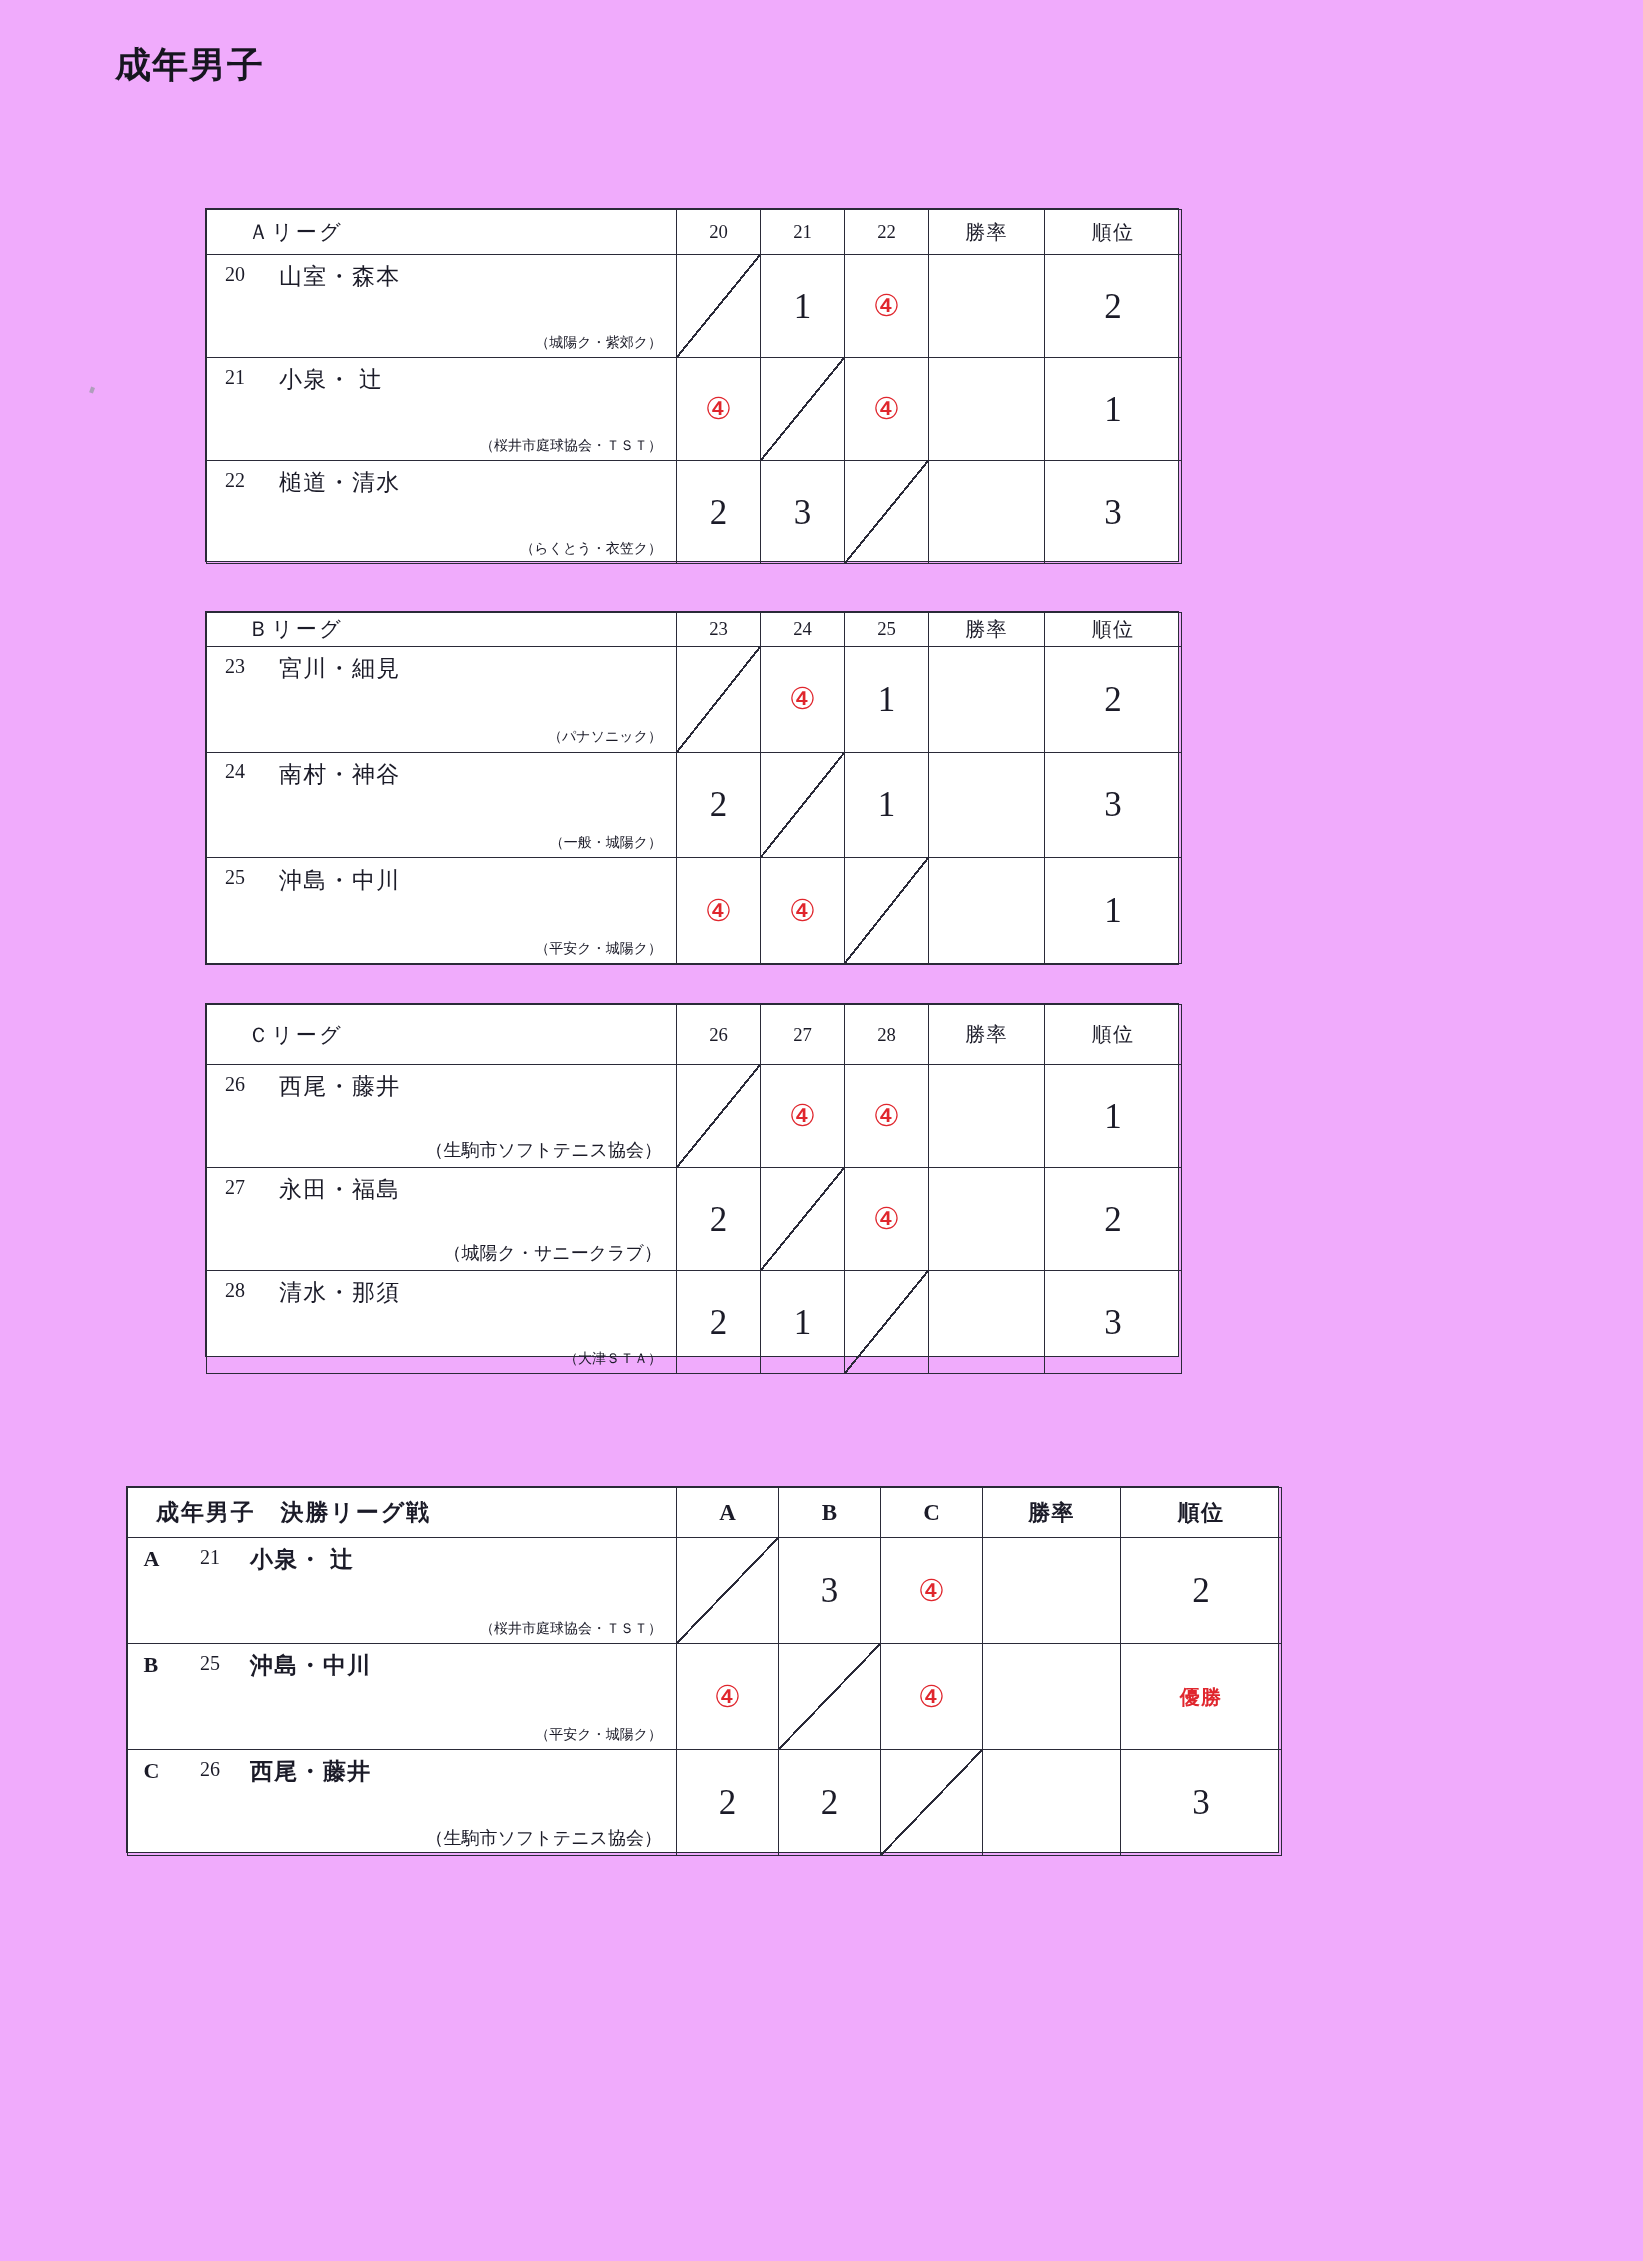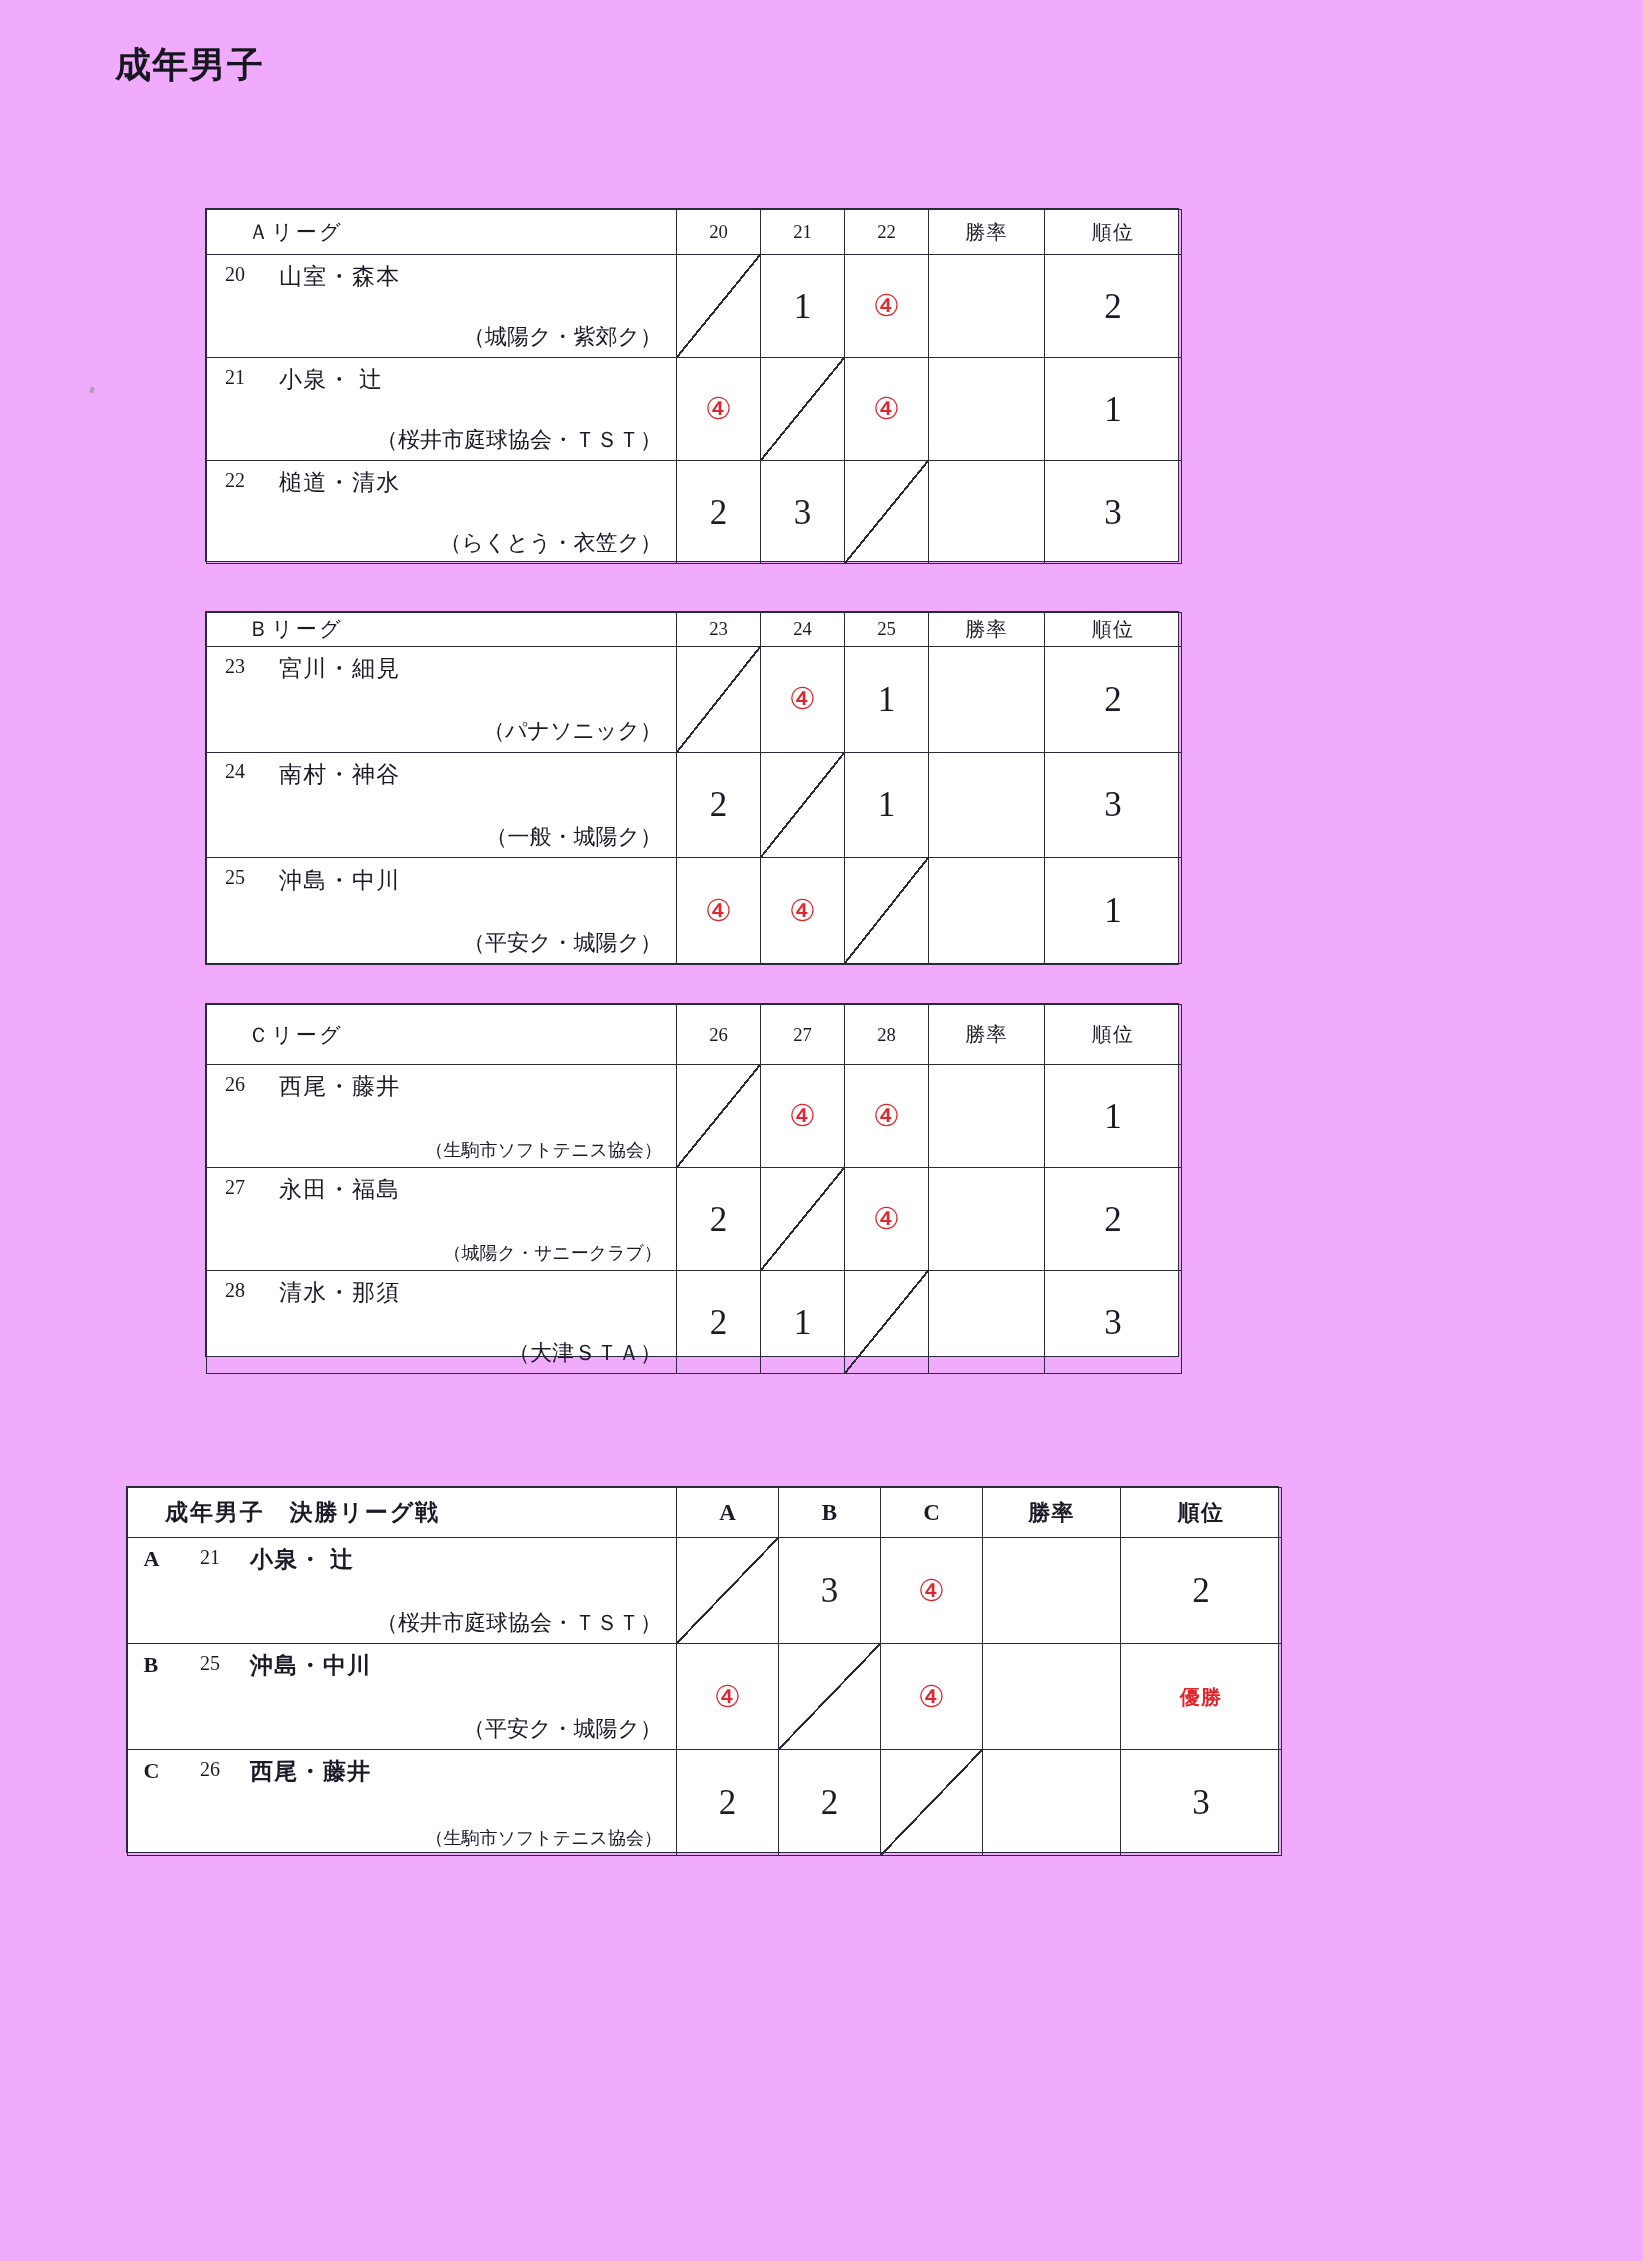--- a/index.html
+++ b/index.html
@@ -94,21 +94,21 @@
     position: absolute;
     left: 72px;
     top: 6.4px;
     font-size: 23px;
     letter-spacing: 1.3px;
   }
   .teamcell .tclub {
     position: absolute;
     right: 14px;
     bottom: 5.2px;
-    font-size: 22px;
+    font-size: 14px;
     letter-spacing: 0px;
     white-space: nowrap;
   }
   .teamcell .tclub.small {
     font-size: 18px;
   }
 
   
   .score {
     font-size: 35px;
@@ -141,21 +141,21 @@
         #2a2a38 calc(50% + 1px),
         rgba(0,0,0,0) calc(50% + 1px));
   }
   
 
   
   .final .hdr-name {
     font-size: 23px;
     font-weight: bold;
     letter-spacing: 1.9px;
-    padding-left: 37px;
+    padding-left: 28px;
   }
   .final .hdr-lab {
     font-size: 22px;
     font-weight: bold;
   }
   .final .hdr-num {
     font-size: 23px;
     font-weight: bold;
   }
   .final .teamcell .tletter {

